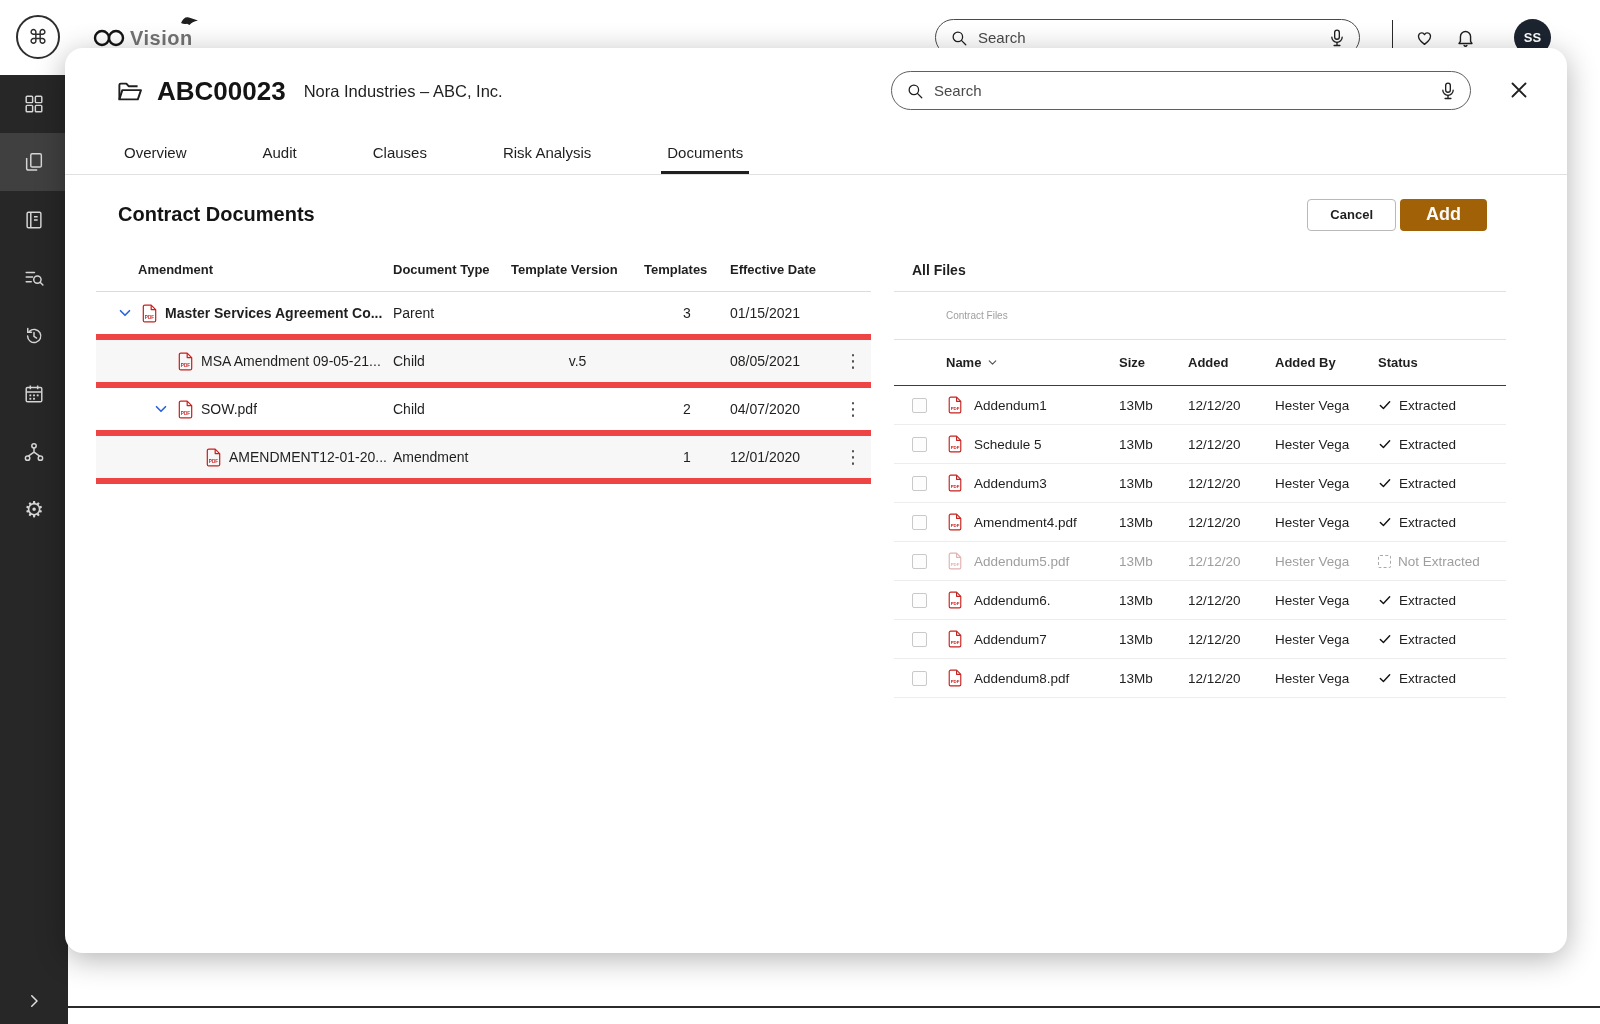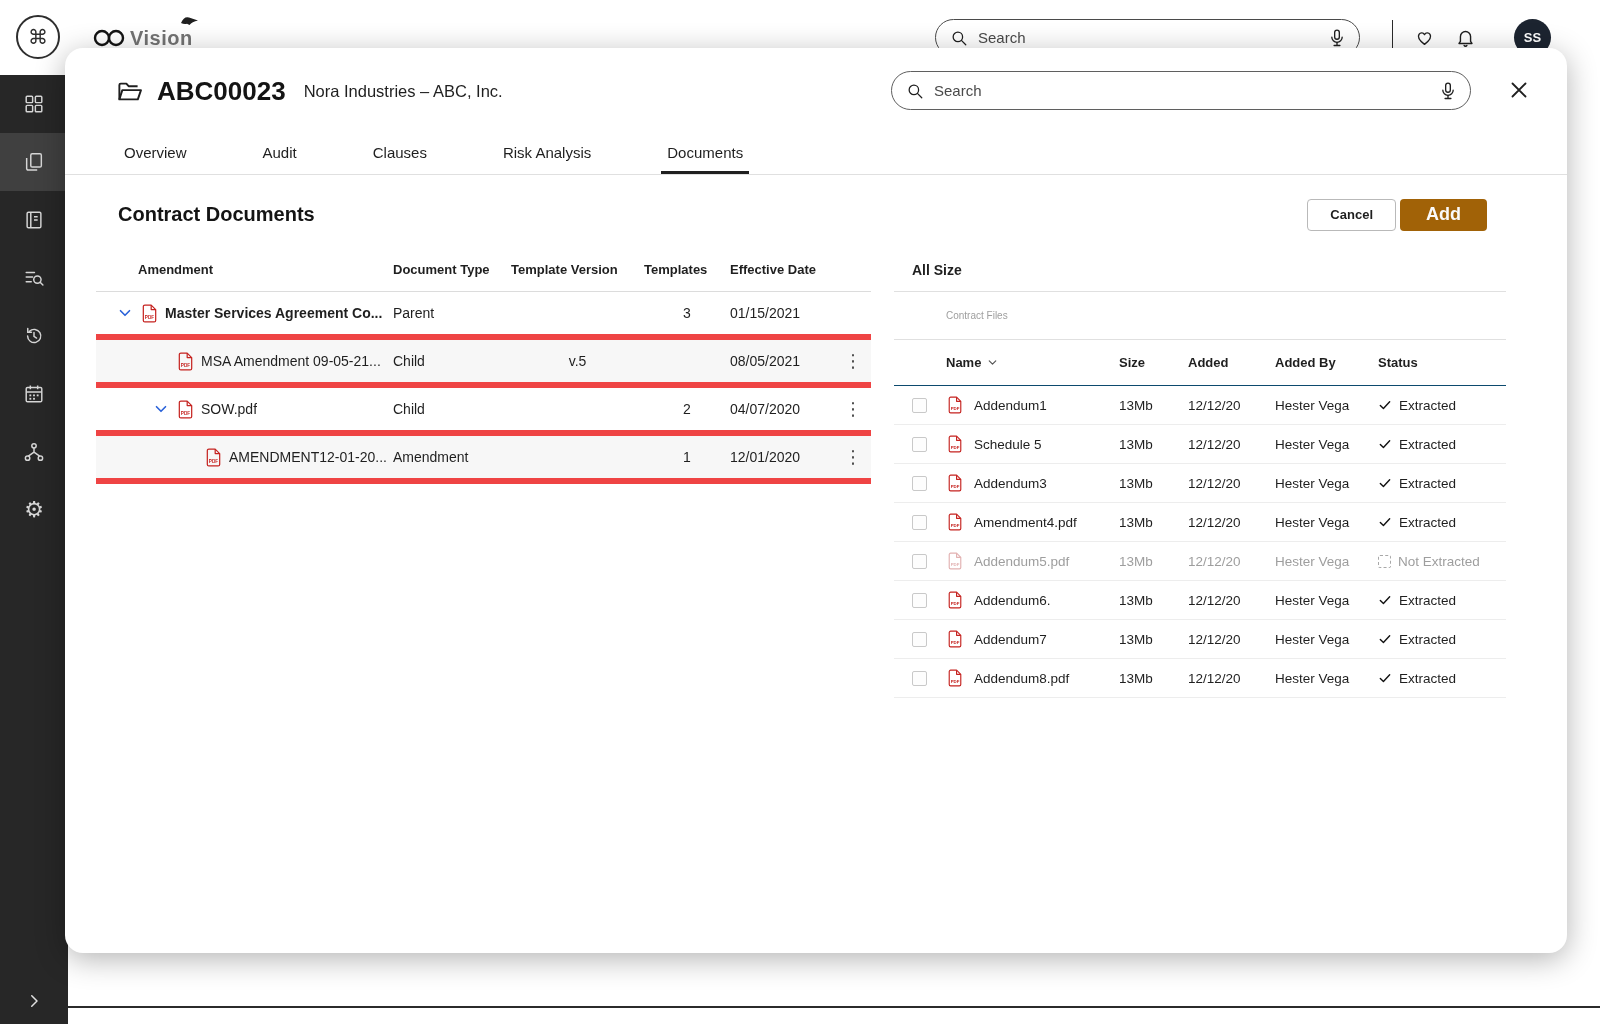--- a/index.html
+++ b/index.html
@@ -393,21 +393,21 @@
       <div>Amendment</div>
       <div class="ver-cell"></div>
       <div class="tpl-cell">1</div>
       <div>12/01/2020</div>
       <div class="kebab">⋮</div>
     </div>
   </div>
 
   <div class="files-panel">
     <div class="fp-title-row">
-      <span class="fp-title">All Size</span>
+      <span class="fp-title">All Files</span>
     </div>
     <div class="fp-filter-row">
       <input type="text" placeholder="Contract Files" style="">
     </div>
     <div class="fp-hrow">
       <div class="fp-name-h">
         <span>Name</span>
         <svg class="s sort-chev" width="13" height="13">
             <use href="#i-chevdown"></use>
           </svg>

